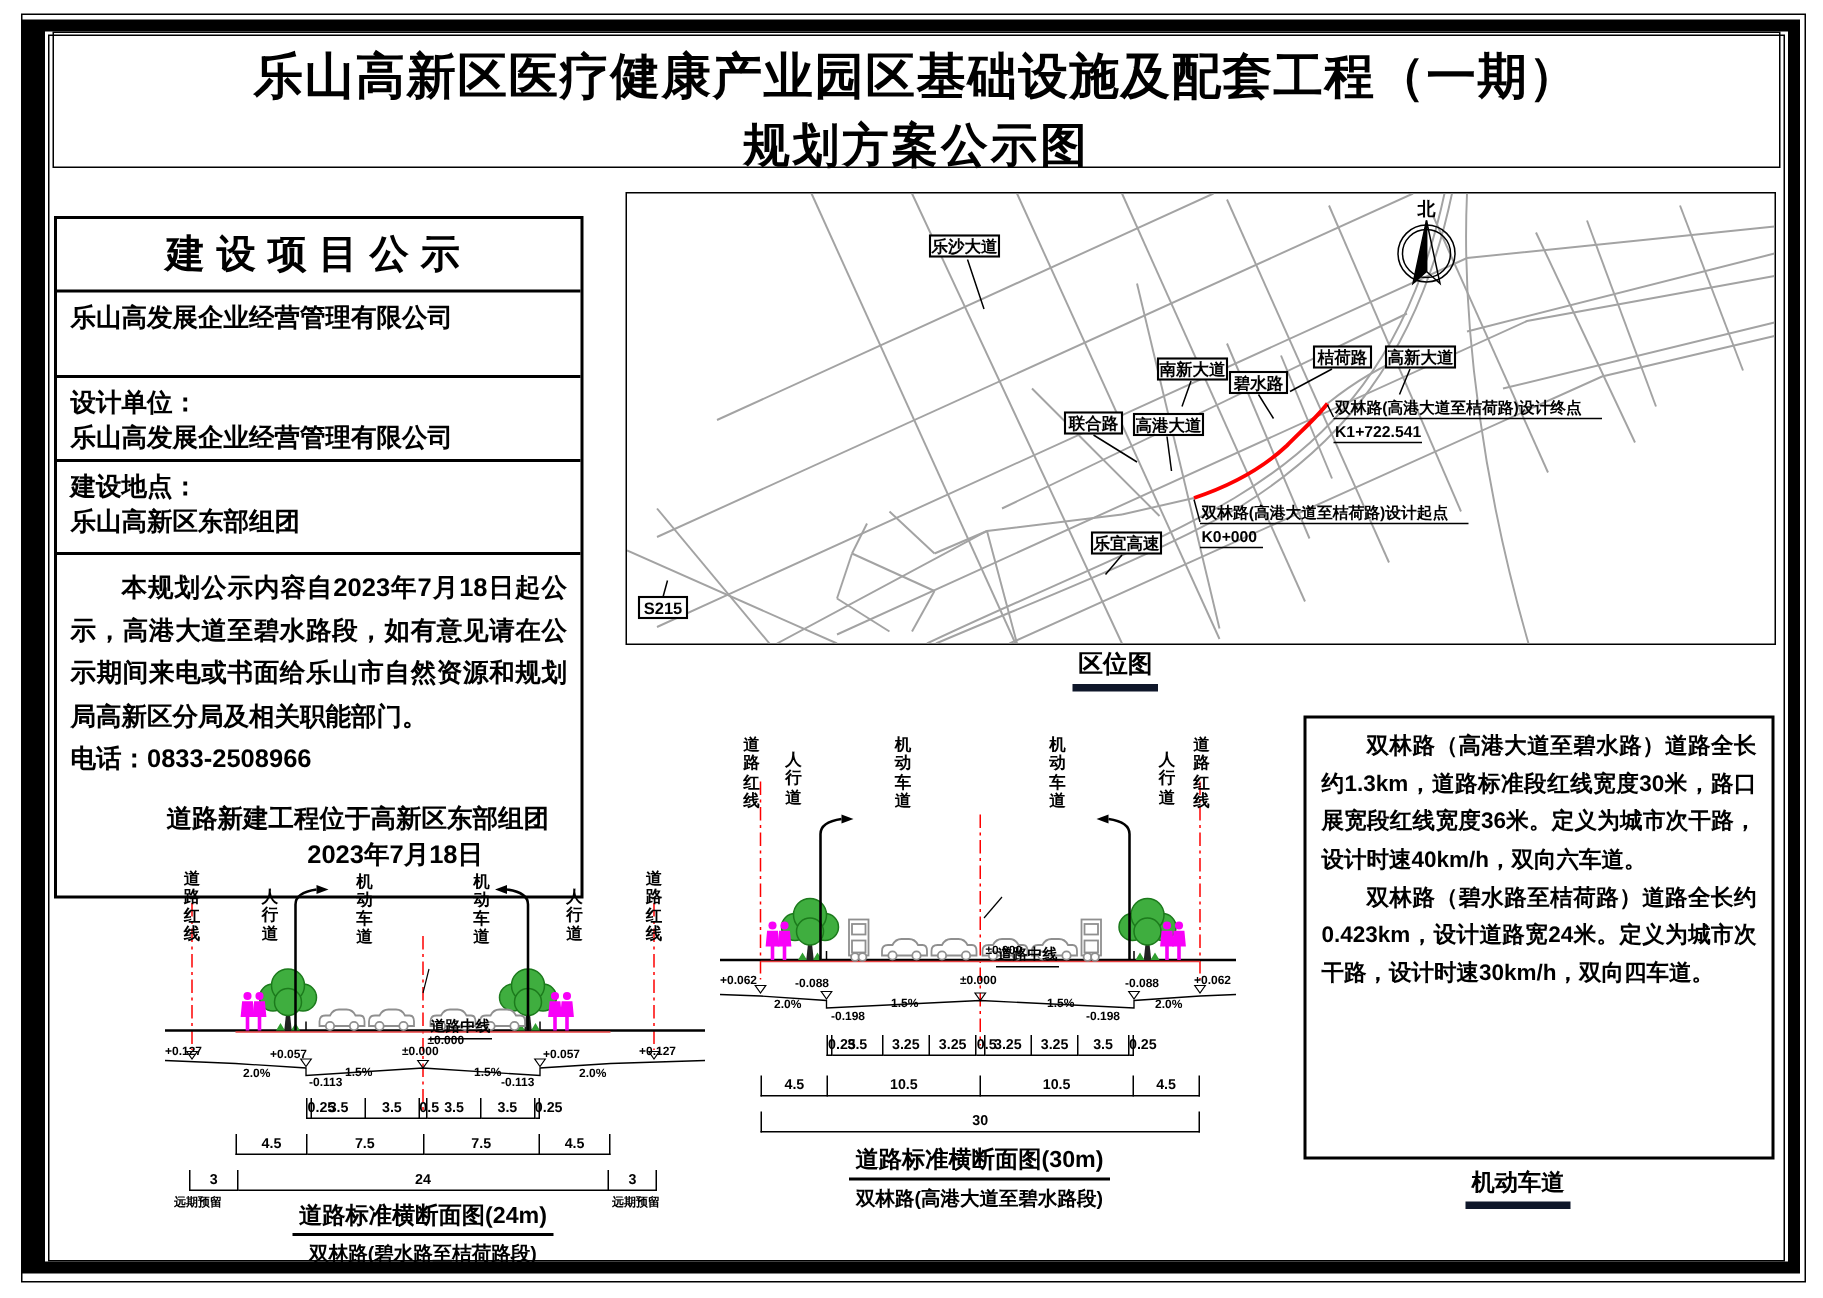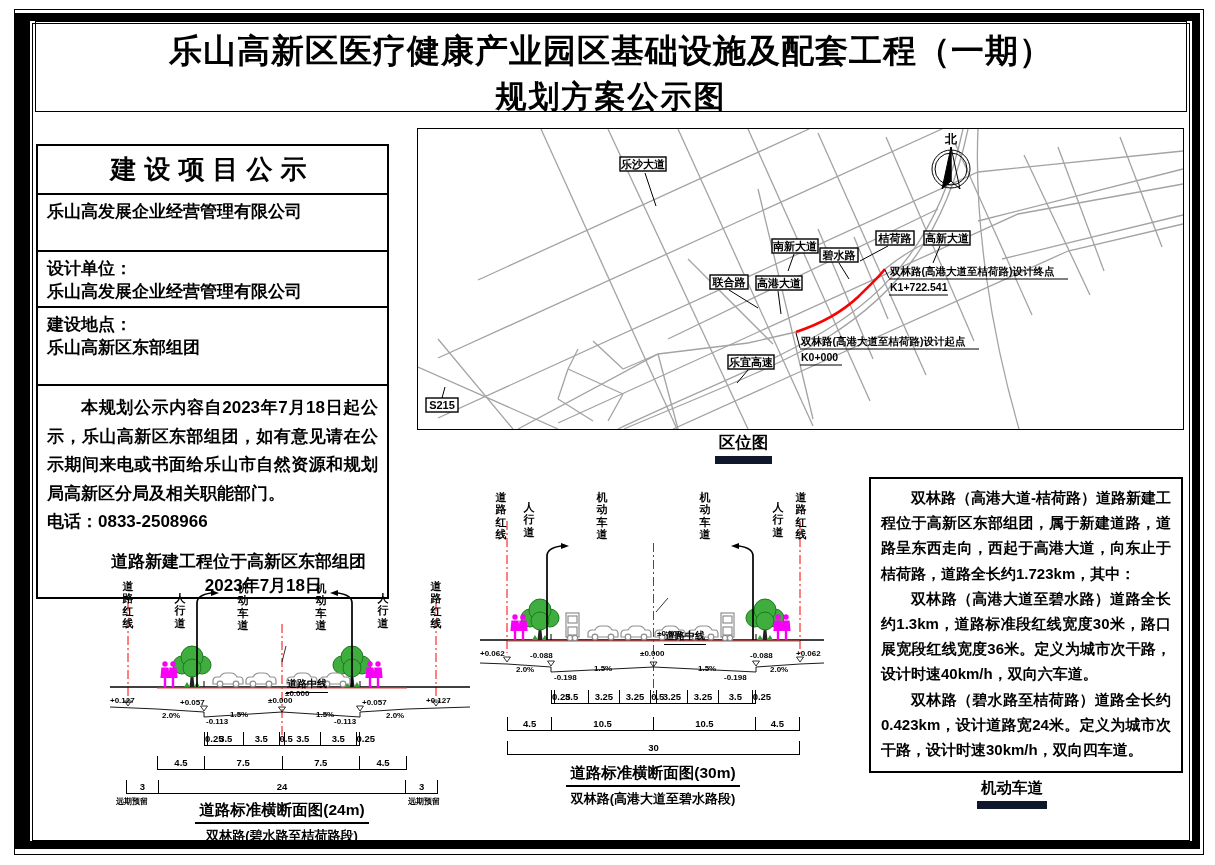--- a/index.html
+++ b/index.html
@@ -21,21 +21,21 @@
   .field{border-bottom:2px solid #000;padding:5px 9px;box-sizing:border-box;}
   .field .flabel,.field .fvalue{font-size:17px;line-height:23px;}
   #notice-body{padding:8px 9px 0 9px;}
   #notice-body p{margin:0;font-size:17px;line-height:28.5px;text-indent:2em;text-align:justify;}
   #notice-phone{font-size:17px;line-height:28px;}
   #notice-sig{margin-top:14px;text-align:right;padding-right:12px;font-size:17px;}
   #notice-date{text-align:right;padding-right:56px;font-size:17px;line-height:26px;}
   
   #map-box{left:417px;top:128px;width:765px;height:300px;border:1px solid #000;background:#fff;}
   .caption{position:absolute;text-align:center;}
-  .caption span{display:inline-block;border-bottom:8px solid #0f172a;padding:0 4px 2px;}
+  .caption span{display:inline-block;border-bottom:5px solid #0f172a;padding:0 4px 2px;}
   #map-caption{left:696px;top:432px;width:95px;font-size:16.5px;}
   #overview-caption{left:952px;top:778px;width:120px;font-size:15.5px;}
   
   #overview-box{left:869px;top:477px;width:314px;height:296px;border:2px solid #000;box-sizing:border-box;padding:6px 10px;}
   #overview-box p{margin:0;font-size:15px;line-height:25.2px;text-indent:2em;text-align:justify;}
   
   .section{position:absolute;}
   #sec24{left:108px;top:572px;width:365px;height:268px;}
   #sec30{left:478px;top:485px;width:348px;height:330px;}
   .secsvg{position:absolute;left:0;top:0;}
@@ -66,26 +66,26 @@
 
 <div class="abs" id="notice-panel">
   <div id="notice-header">建设项目公示</div>
   <div class="field" style="height:57px">
     <div class="fvalue">乐山高发展企业经营管理有限公司</div>
   </div>
   <div class="field" style="height:56px">
     <div class="flabel">设计单位：</div>
     <div class="fvalue">乐山高发展企业经营管理有限公司</div>
   </div>
-  <div class="field" style="height:78px">
+  <div class="field" style="height:62px">
     <div class="flabel">建设地点：</div>
     <div class="fvalue">乐山高新区东部组团</div>
   </div>
   <div id="notice-body">
-    <p>本规划公示内容自2023年7月18日起公示，乐山高新区东部组团，如有意见请在公示期间来电或书面给乐山市自然资源和规划局高新区分局及相关职能部门。</p>
+    <p>本规划公示内容自2023年7月18日起公示，高港大道至碧水路段，如有意见请在公示期间来电或书面给乐山市自然资源和规划局高新区分局及相关职能部门。</p>
     <div id="notice-phone">电话：0833-2508966</div>
     <div id="notice-sig">道路新建工程位于高新区东部组团</div>
     <div id="notice-date">2023年7月18日</div>
   </div>
 </div>
 
 <div class="abs" id="map-box">
   <svg width="765" height="300" viewBox="0 0 765 300">
     <defs>
       <g id="car" stroke="#8f8f8f" fill="#fff" stroke-width="1.2">
@@ -381,17 +381,16 @@
   <div class="dimrow" style="left:29px;top:256px;width:293px">
     <b style="flex:30 0 0">30</b>
   </div>
   <div class="sectitle" style="left:25px;top:278px;width:300px">
     <div class="t">道路标准横断面图(30m)</div>
     <div class="s">双林路(高港大道至碧水路段)</div>
   </div>
 </div>
 
 <div class="abs" id="overview-box">
-  <p>双林路（高港大道-桔荷路）道路新建工程位于高新区东部组团，属于新建道路，道路呈东西走向，西起于高港大道，向东止于桔荷路，道路全长约1.723km，其中：</p>
   <p>双林路（高港大道至碧水路）道路全长约1.3km，道路标准段红线宽度30米，路口展宽段红线宽度36米。定义为城市次干路，设计时速40km/h，双向六车道。</p>
   <p>双林路（碧水路至桔荷路）道路全长约0.423km，设计道路宽24米。定义为城市次干路，设计时速30km/h，双向四车道。</p>
 </div>
 <div class="caption" id="overview-caption"><span>机动车道</span></div>
 
 </body></html>

